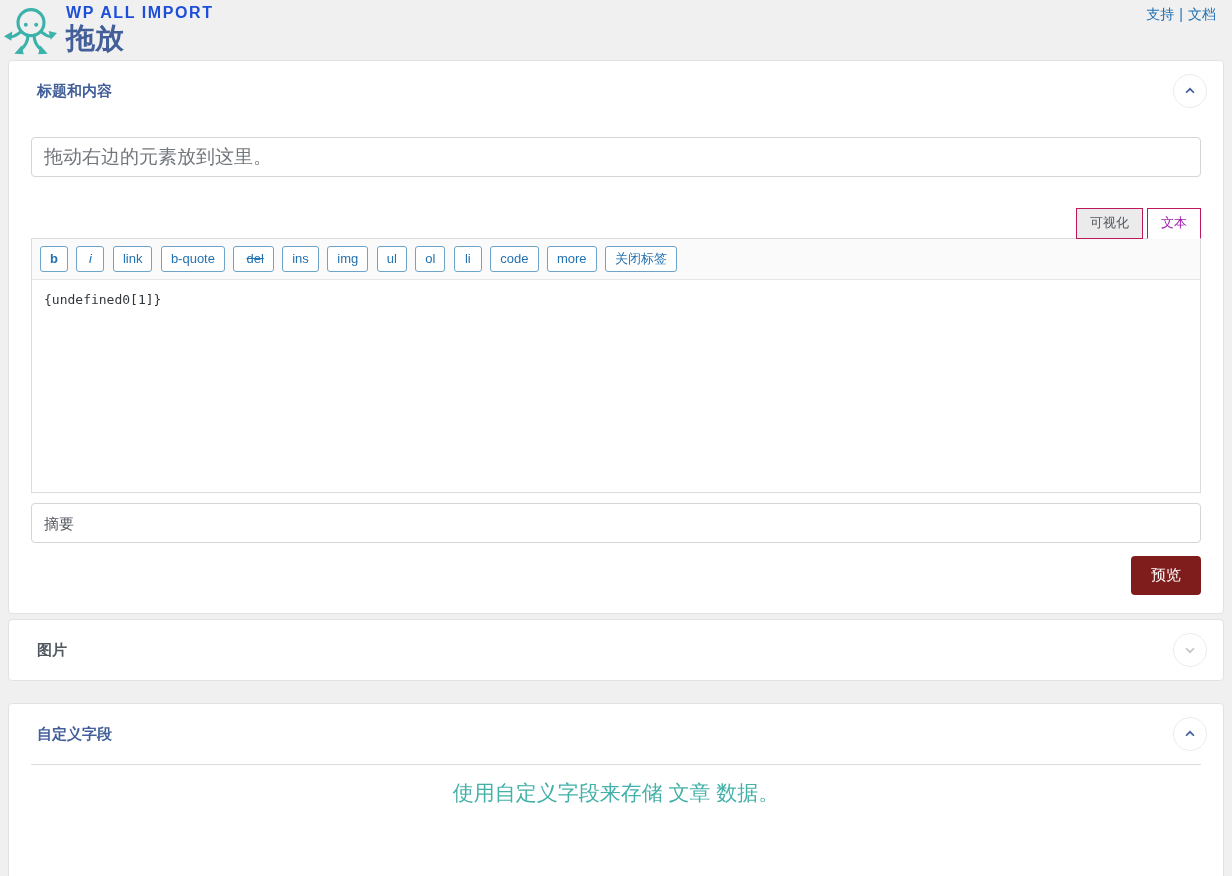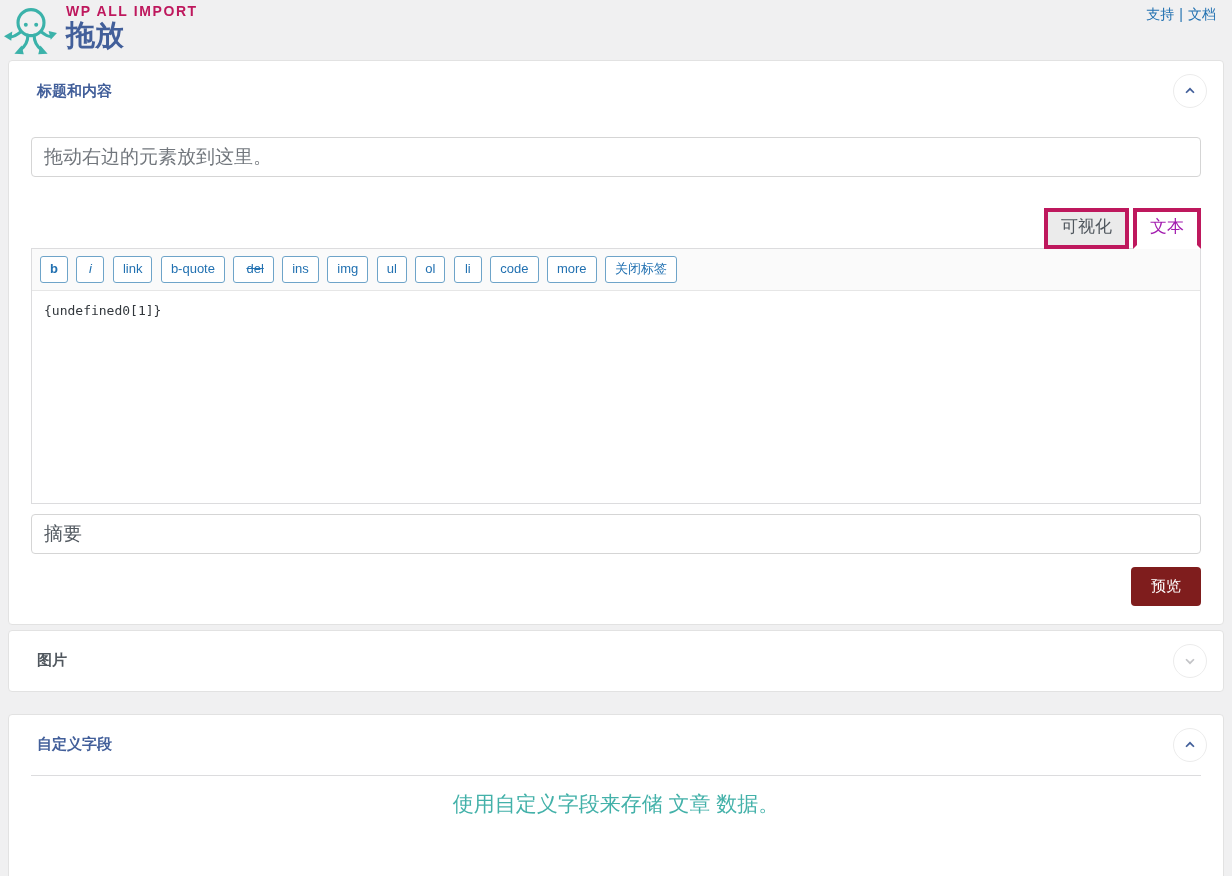--- a/index.html
+++ b/index.html
@@ -9,21 +9,21 @@
     background:#f0f0f1;
     font-family:"Liberation Sans", sans-serif;
     color:#32373c;
   }
 
   
   .topbar { height:60px; display:flex; justify-content:space-between; padding:2px 16px 0 4px; }
   .brand-wrap { display:flex; align-items:flex-start; }
   .logo { width:54px; height:56px; margin-top:2px; }
   .brand-text { margin-left:8px; padding-top:2px; }
-  .brand-name { font-size:14px; font-weight:bold; color:#be185d; letter-spacing:1.6px; line-height:1.1; }
+  .brand-name { font-size:16px; font-weight:bold; color:#1d4ed8; letter-spacing:1.6px; line-height:1.1; }
   .page-title { font-size:29px; font-weight:bold; color:#425f9a; margin:1px 0 0; line-height:1.05; }
   .top-links { padding-top:4px; font-size:14px; color:#2271b1; }
   .top-links a { color:#2271b1; text-decoration:none; }
   .top-links .sep { margin:0 5px; }
 
   
   .content { padding:0 8px; }
   .panel { background:#fff; border:1px solid #e2e2e2; border-radius:4px; }
   .panel-header { height:60px; display:flex; align-items:center; justify-content:space-between; padding:0 16px 0 28px; }
   .panel-header.short { height:51px; }
@@ -43,42 +43,42 @@
   
   .title-input {
     width:100%; height:40px; border:1px solid #d5d5d5; border-radius:4px;
     padding:0 12px; font-size:19px; color:#32373c; font-family:inherit; outline:none; background:#fff;
   }
   .title-input::placeholder { color:#72777d; opacity:1; }
 
   
   .editor-wrap { margin-top:31px; }
   .editor-tabs { display:flex; justify-content:flex-end; position:relative; z-index:2; margin-bottom:-1px; }
-  .tab { font-size:17px; padding:6px 13px 7px; border:4px solid #be185d; cursor:pointer; font-family:Liberation Mono, monospace; line-height:1.2; }
+  .tab { font-size:13px; padding:6px 13px 7px; border:1px solid #be185d; cursor:pointer; font-family:Liberation Serif, serif; line-height:1.2; }
   .tab-visual { background:#ebebeb; color:#50575e; margin-right:4px; }
   .tab-text { background:#fff; color:#a21caf; border-bottom-color:#fff; }
   .editor-frame { border:1px solid #dcdcde; background:#fff; }
   .qt-toolbar { padding:7px 8px; background:#fafafa; border-bottom:1px solid #e6e6e6; }
   .qt-btn {
     font-size:13px; color:#2271b1; background:#fff; border:1px solid #6ea4c9; border-radius:3px;
     padding:4px 9px 5px; margin-right:4px; cursor:pointer; font-family:inherit; min-width:28px; line-height:1.2;
   }
   .qt-b { font-weight:bold; }
   .qt-i { font-style:italic; }
   .qt-link { }
   .qt-del { text-decoration:line-through;padding-left:12px; }
   .editor-textarea {
     display:block; width:100%; height:212px; border:none; resize:none; outline:none;
     padding:10px 12px; background:#fff; color:#32373c;
     font-family:"DejaVu Sans Mono", monospace; font-size:13px; line-height:1.5;
   }
 
   .excerpt-input {
     margin-top:10px; width:100%; height:40px; border:1px solid #d5d5d5; border-radius:4px;
-    padding:0 12px; font-size:19px; font-family:inherit; outline:none; color:#3c434a; background:#fff;
+    padding:0 12px; font-size:15px; font-family:inherit; outline:none; color:#3c434a; background:#fff;
   }
   .excerpt-input::placeholder { color:#50575e; opacity:1; }
 
   .preview-row { display:flex; justify-content:flex-end; margin-top:13px; }
   .preview-btn {
     background:#7f1d1d; color:#fff; border:none; border-radius:4px;
     font-size:15px; padding:10px 20px; cursor:pointer; font-family:inherit;
   }
 
   

